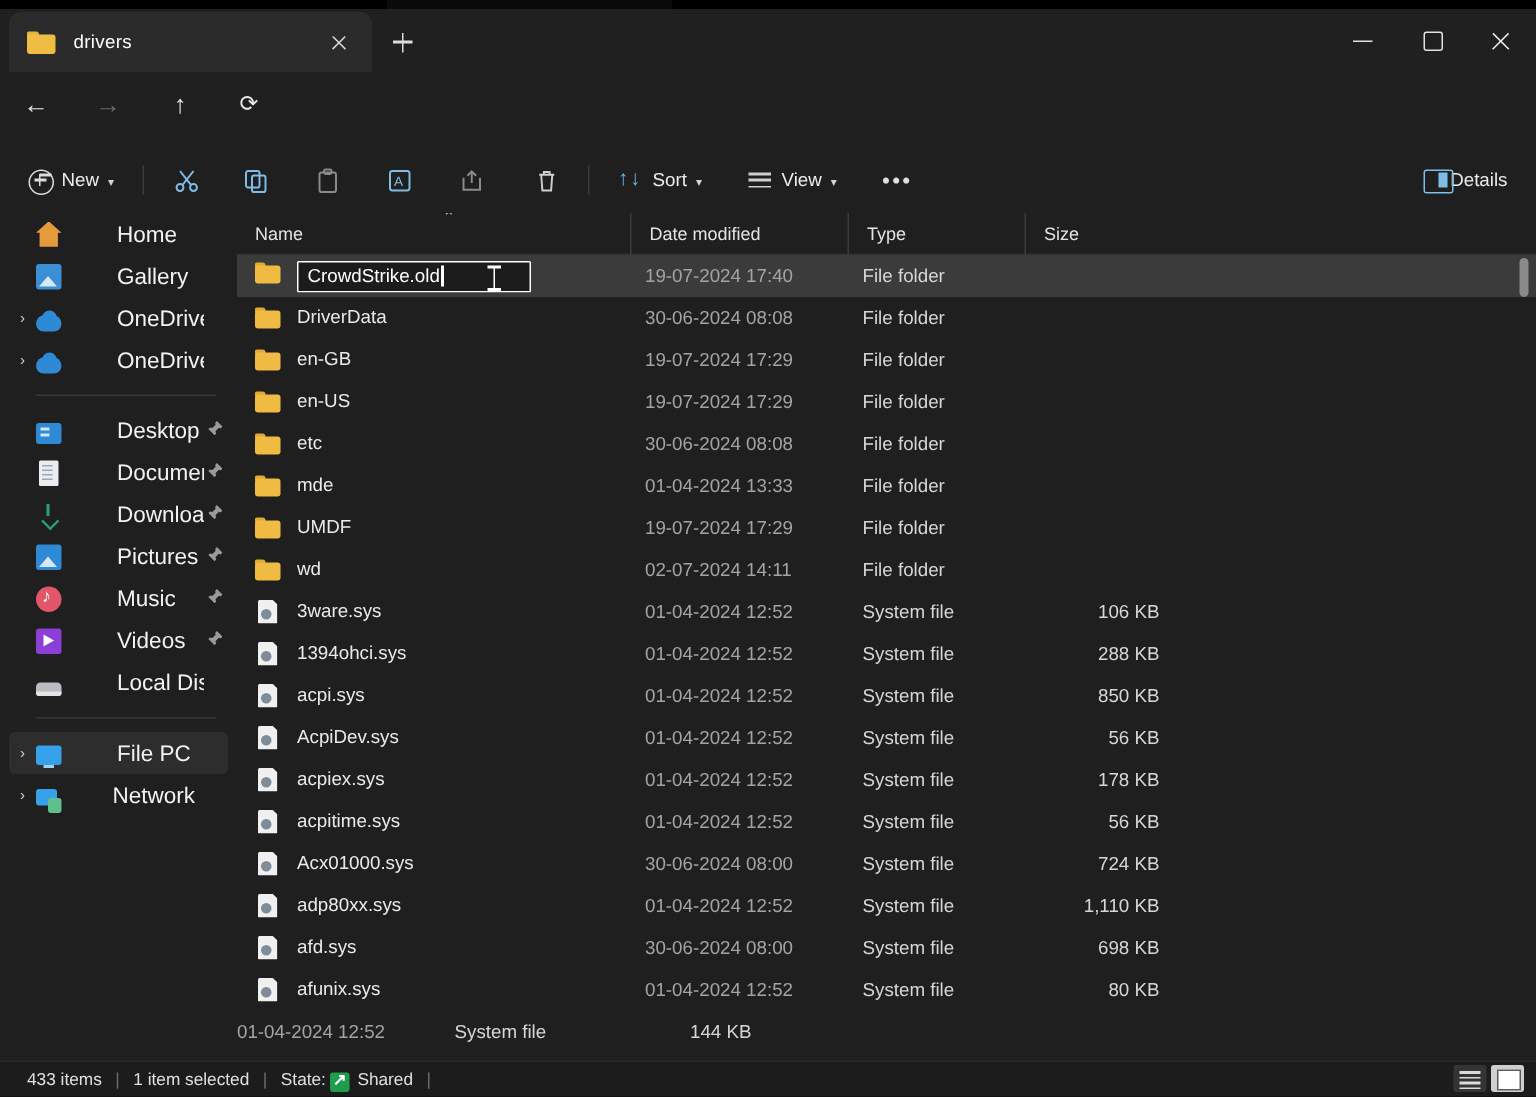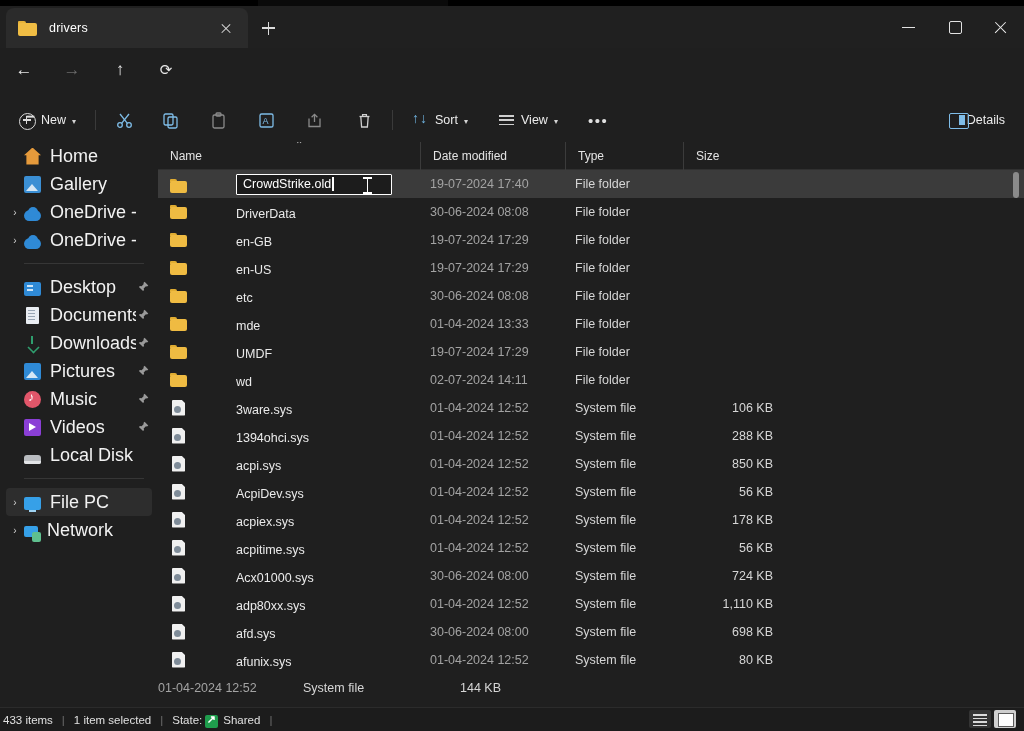--- a/index.html
+++ b/index.html
@@ -244,22 +244,23 @@
     display: flex; align-items: center; border-radius: 4px;
   }
   .side-item.active { background: #2d2d2d; }
   .chev-r {
     width: 18px; flex: 0 0 auto; text-align: center;
     color: #cfcfcf; font-size: 10px;
   }
   .chev-blank { width: 18px; flex: 0 0 auto; }
   .side-ico { width: 17px; height: 17px; margin-right: 9px; position: relative; flex: 0 0 auto; }
   .side-label {
-    font-size: 18px; color: #f2f2f2; white-space: nowrap; overflow: hidden;
+    font-size: 15px; color: #f2f2f2; white-space: nowrap; overflow: hidden;
     flex: 1 1 auto;
+    margin-left: 28px;
   }
   .pin {
     width: 14px; margin-right: 2px; color: #9a9a9a; font-size: 11px;
     flex: 0 0 auto; text-align: center;
   }
   .side-divider {
     height: 1px; background: #363636; margin: 9px 14px 9px 24px;
   }
 
   
@@ -375,22 +376,22 @@
     font-size: 10px; color: #bdbdbd;
   }
 
   .rows { position: relative; }
   .row {
     height: 28px; display: flex; align-items: center;
     font-size: 12.5px; color: #eaeaea;
   }
   .row.selected { background: #3b3b3b; }
   .cell-name {
-    width: 272px; display: flex; align-items: flex-end; padding-left: 12px;
-    overflow: hidden; white-space: nowrap; gap: 38px;
+    width: 272px; display: flex; align-items: flex-start; padding-left: 12px;
+    overflow: hidden; white-space: nowrap;
   }
   .cell-date { width: 145px; color: #a3a3a3; }
   .cell-type { width: 118px; color: #d6d6d6; }
   .cell-size { width: 84px; color: #d6d6d6; text-align: right; padding-right: 4px; }
 
   .row-ico { width: 17px; height: 17px; position: relative; margin-right: 11px; flex: 0 0 auto; }
   .ic-folder::before {
     content: ""; position: absolute; left: 0; top: 1.5px;
     width: 7px; height: 3px; background: #e0ac31; border-radius: 1px 2px 0 0;
   }
@@ -442,21 +443,21 @@
     width: 6px; height: 26px; background: #8a8a8a; border-radius: 3px;
   }
 
   
   .statusbar {
     position: absolute; left: 0; bottom: 0;
     width: 1024px; height: 24px;
     background: #1c1c1c;
     border-top: 1px solid #2b2b2b;
     display: flex; align-items: center;
-    padding-left: 3px;
+    padding-left: 18px;
     font-size: 11.5px; color: #e0e0e0; margin-top: 32px;
   }
   .st-sep { color: #6f6f6f; padding: 0 9px; }
   .share-badge {
     display: inline-block; width: 13px; height: 13px;
     background: #1f9d4d; border-radius: 2px; position: relative;
     margin: 0 5px 0 3px; top: 2px;
   }
   .share-badge::after {
     content: "\2197"; position: absolute; left: 1.5px; top: -2.5px;

